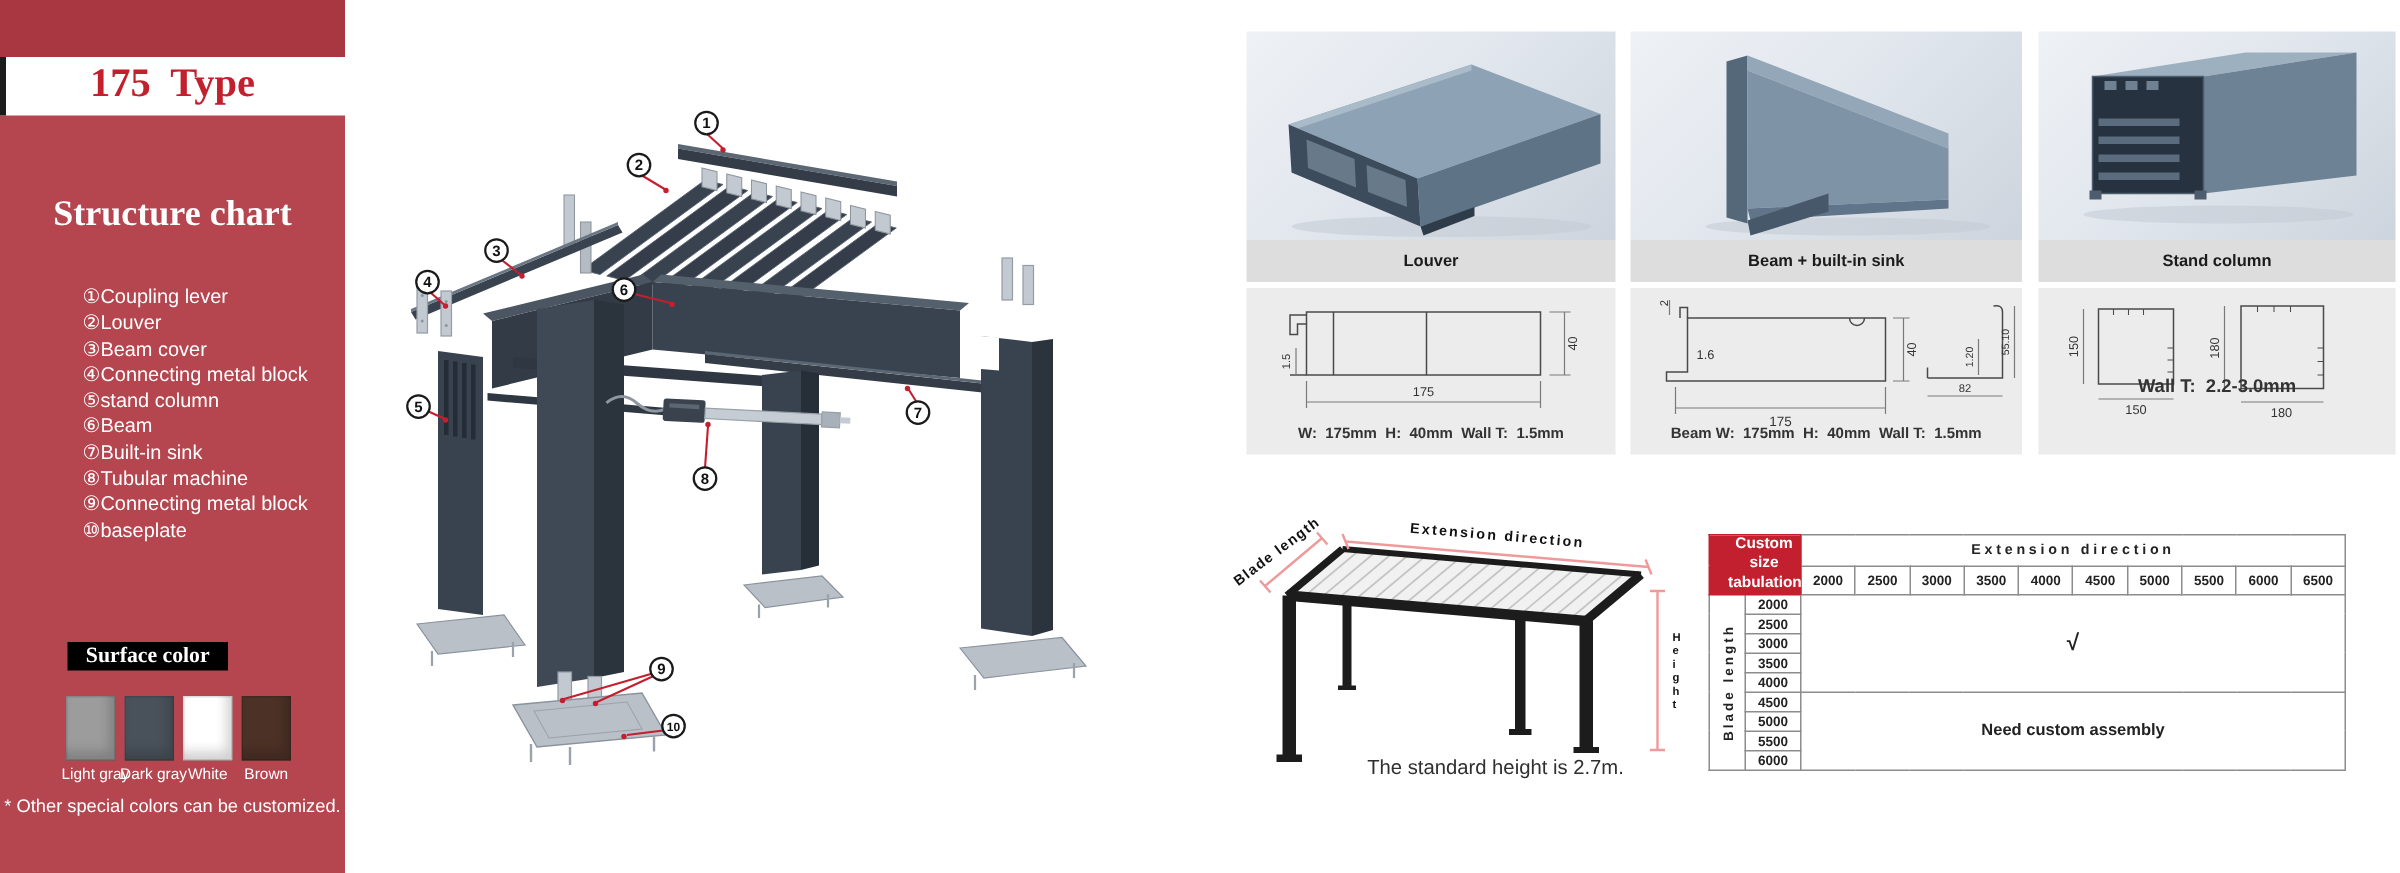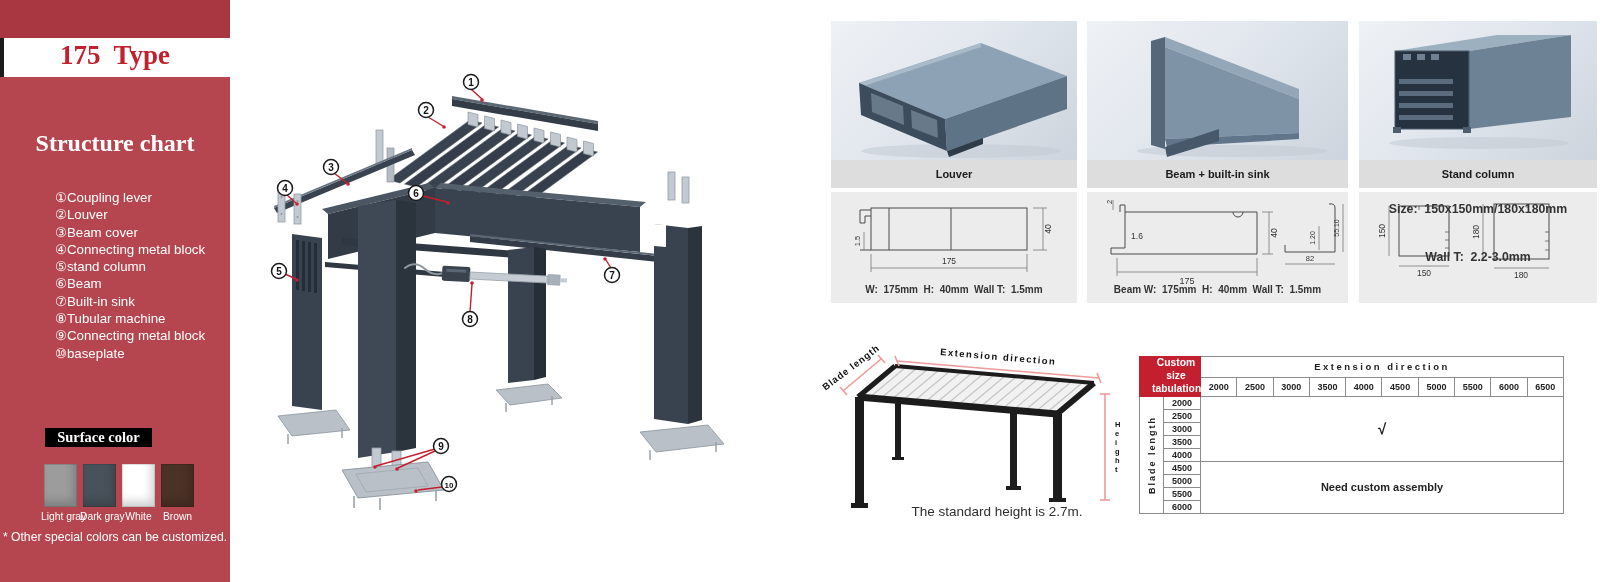--- a/index.html
+++ b/index.html
@@ -434,21 +434,20 @@
           <line x1="40" y1="74" x2="90" y2="74"></line>
           <line x1="124" y1="12" x2="124" y2="67"></line>
           <line x1="135" y1="76" x2="190" y2="76"></line>
         </g>
         <text x="26" y="39" font-size="8.5" fill="#333" text-anchor="middle" transform="rotate(-90 26 39)">150</text>
         <text x="65" y="84" font-size="8.5" fill="#333" text-anchor="middle">150</text>
         <text x="120" y="40" font-size="8.5" fill="#333" text-anchor="middle" transform="rotate(-90 120 40)">180</text>
         <text x="162" y="86" font-size="8.5" fill="#333" text-anchor="middle">180</text>
       </svg>
       <div class="spec2">
-        <div>Size:  150x150mm/180x180mm</div>
         <div>Wall T:  2.2-3.0mm</div>
       </div>
     </div>
   </div>
 
   <div class="size-diagram">
     <svg viewBox="0 0 320 192" width="320" height="192">
 
       <rect x="80" y="40" width="6" height="86" fill="#1c1c1c"></rect>
       <rect x="77" y="124" width="12" height="3" fill="#1c1c1c"></rect>

